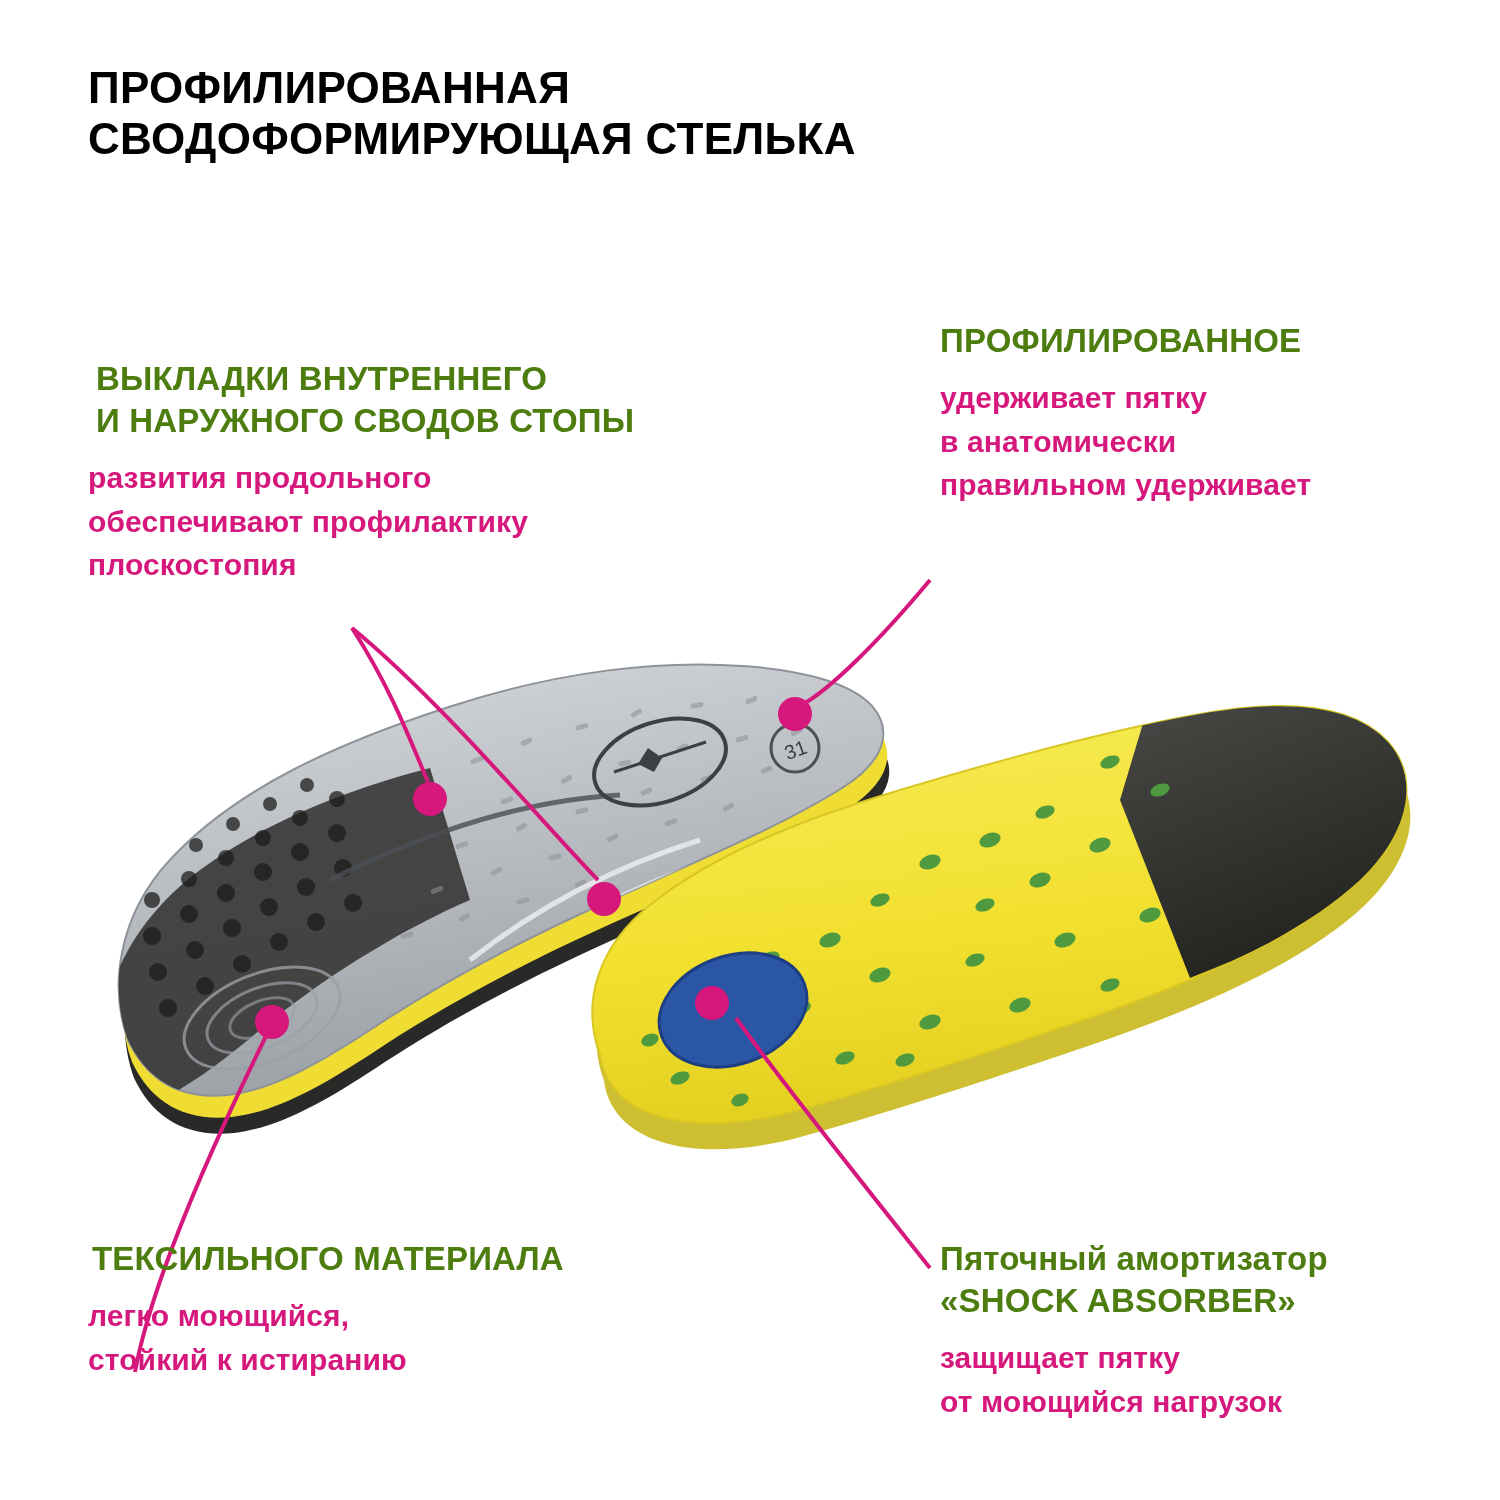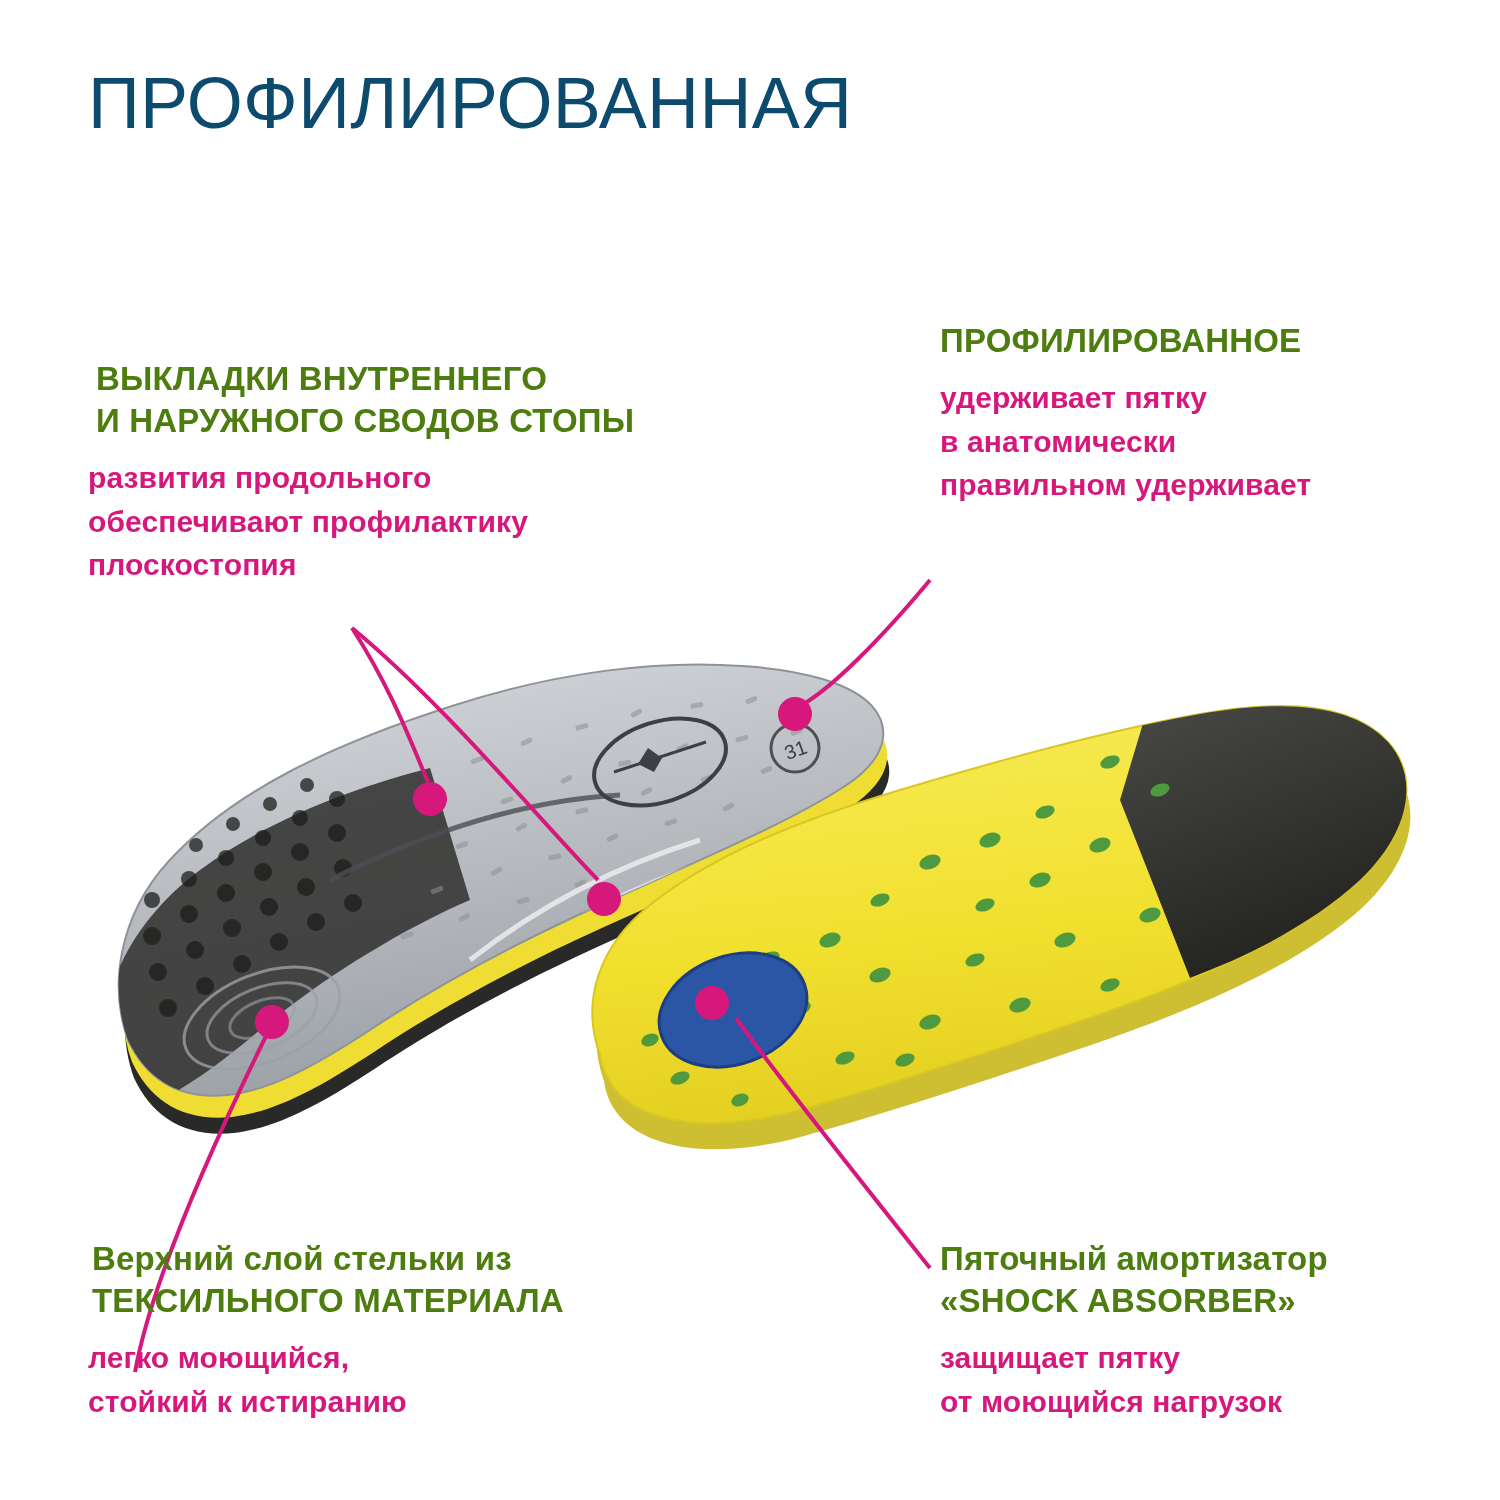--- a/index.html
+++ b/index.html
@@ -19,23 +19,23 @@
     left: 0; top: 0;
     width: 1500px;
     height: 1500px;
     background: #ffffff;
   }
   .title {
     position: absolute;
     left: 88px;
     top: 62px;
     width: 1350px;
-    color: #0c4a6e;
-    font-size: 72px;
-    font-weight: normal;
+    color: #000000;
+    font-size: 44px;
+    font-weight: bold;
     line-height: 1.16;
     letter-spacing: 0.3px;
   }
   .title .line2 { display: block; }
 
   .callout {
     position: absolute;
   }
   .head {
     color: #4d7c0f;
@@ -335,20 +335,21 @@
       <circle cx="430" cy="799" r="17"></circle>
       <circle cx="604" cy="899" r="17"></circle>
       <circle cx="795" cy="714" r="17"></circle>
       <circle cx="272" cy="1022" r="17"></circle>
       <circle cx="712" cy="1003" r="17"></circle>
     </g>
   </svg>
 
   <div class="title">
     <span>ПРОФИЛИРОВАННАЯ</span>
+    <span class="line2">СВОДОФОРМИРУЮЩАЯ СТЕЛЬКА</span>
   </div>
 
   <div class="callout" id="callout-arches">
     <div class="head">
       <div>ВЫКЛАДКИ ВНУТРЕННЕГО</div>
       <div>И НАРУЖНОГО СВОДОВ СТОПЫ</div>
     </div>
     <div class="sub">
       <div>развития продольного</div>
       <div>обеспечивают профилактику</div>
@@ -362,21 +363,20 @@
     </div>
     <div class="sub">
       <div>удерживает пятку</div>
       <div>в анатомически</div>
       <div>правильном удерживает</div>
     </div>
   </div>
 
   <div class="callout" id="callout-textile">
     <div class="head">
-      <div>Верхний слой стельки из</div>
       <div>ТЕКСИЛЬНОГО МАТЕРИАЛА</div>
     </div>
     <div class="sub">
       <div>легко моющийся,</div>
       <div>стойкий к истиранию</div>
     </div>
   </div>
 
   <div class="callout" id="callout-shock">
     <div class="head">

